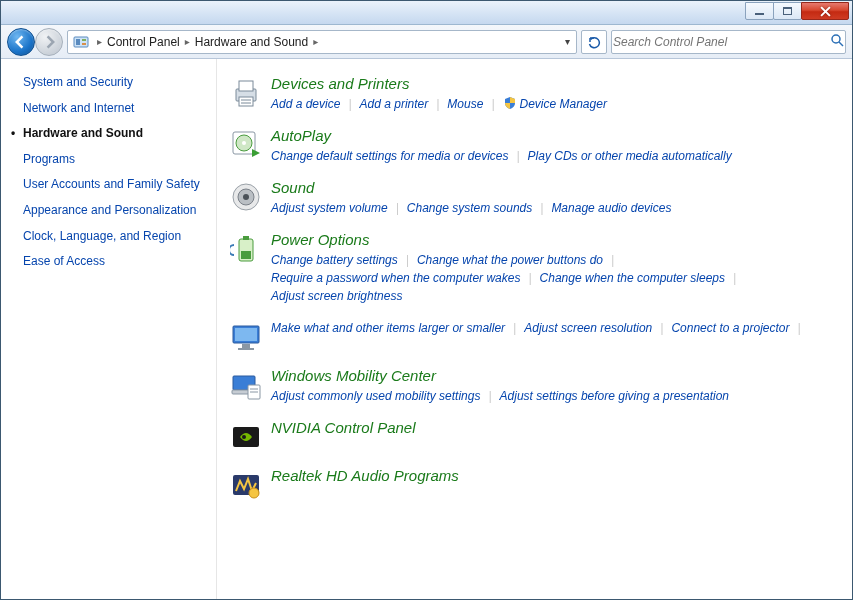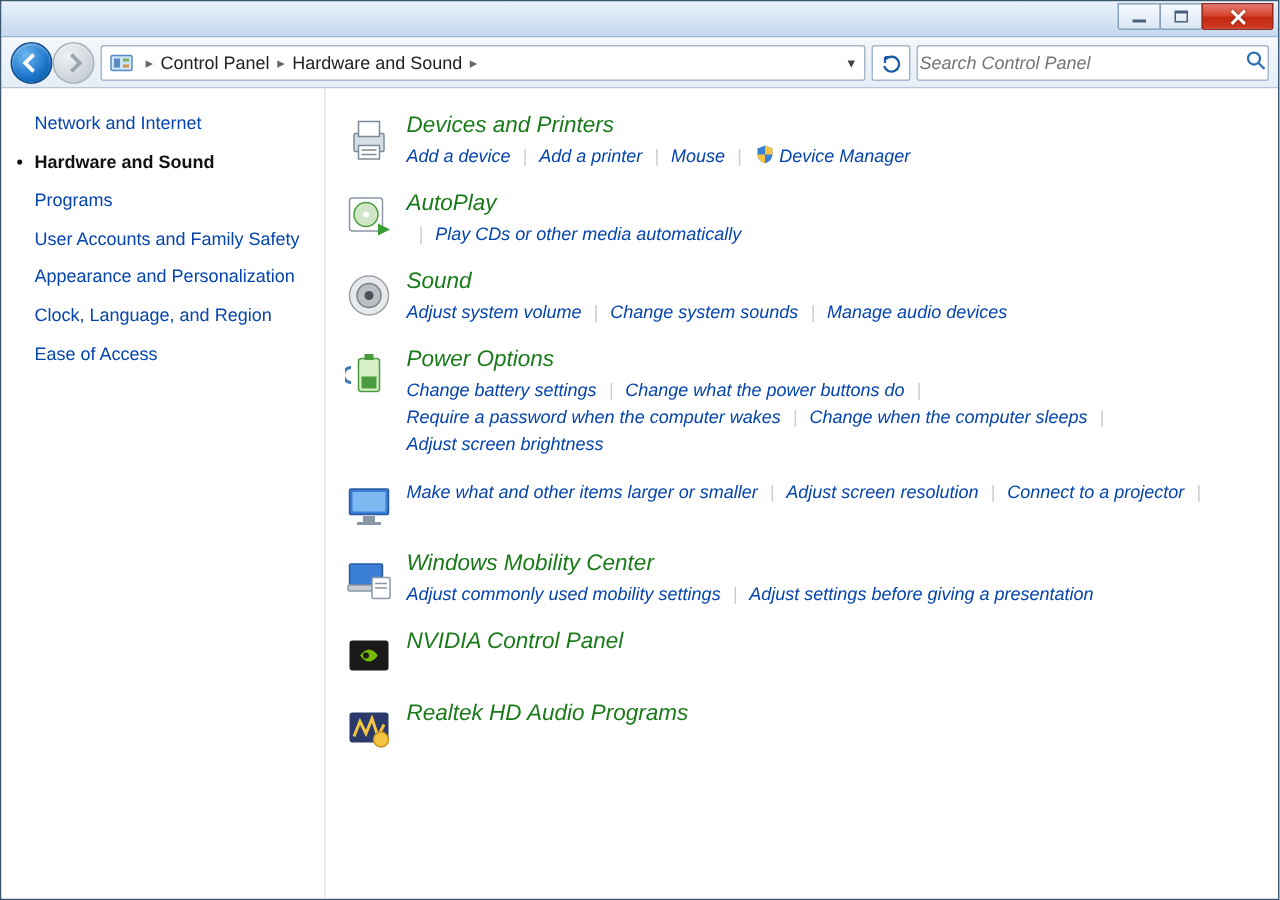--- a/index.html
+++ b/index.html
@@ -235,20 +235,21 @@
             <circle cx="6" cy="6" r="4" stroke="#2b6fb6" stroke-width="1.5" fill="none"></circle>
             <line x1="9" y1="9" x2="13" y2="13" stroke="#2b6fb6" stroke-width="1.5"></line>
           </svg>
       </span>
     </div>
   </div>
 
   <div class="body">
     <div class="sidebar">
       <div id="sidebar-items">
+          <a>System and Security</a>
           <a>Network and Internet</a>
           <a class="current">Hardware and Sound</a>
           <a>Programs</a>
           <a>User Accounts and Family Safety</a>
           <a>Appearance and Personalization</a>
           <a>Clock, Language, and Region</a>
           <a>Ease of Access</a>
         </div>
     </div>
     <div class="content" id="content">
@@ -284,20 +285,21 @@
             <svg width="32" height="32" viewBox="0 0 32 32">
               <rect x="3" y="3" width="22" height="22" rx="2" fill="#fff" stroke="#8a97a4"></rect>
               <circle cx="14" cy="14" r="8" fill="#cfe7c6" stroke="#4a9c3e"></circle>
               <circle cx="14" cy="14" r="2" fill="#fff"></circle>
               <polygon points="22,20 30,24 22,28" fill="#3a9e34"></polygon>
             </svg>
           </div>
           <div class="cat-body">
             <div class="cat-title">AutoPlay</div>
             <div class="link-row">
+              <a>Change default settings for media or devices</a>
               <span class="sep">|</span>
               <a>Play CDs or other media automatically</a>
             </div>
           </div>
         </div>
         <div class="category">
           <div class="cat-icon">
             <svg width="32" height="32" viewBox="0 0 32 32">
               <circle cx="16" cy="16" r="13" fill="#e8e9ea" stroke="#9aa1a8"></circle>
               <circle cx="16" cy="16" r="8" fill="#babfc4" stroke="#7a8088"></circle>

